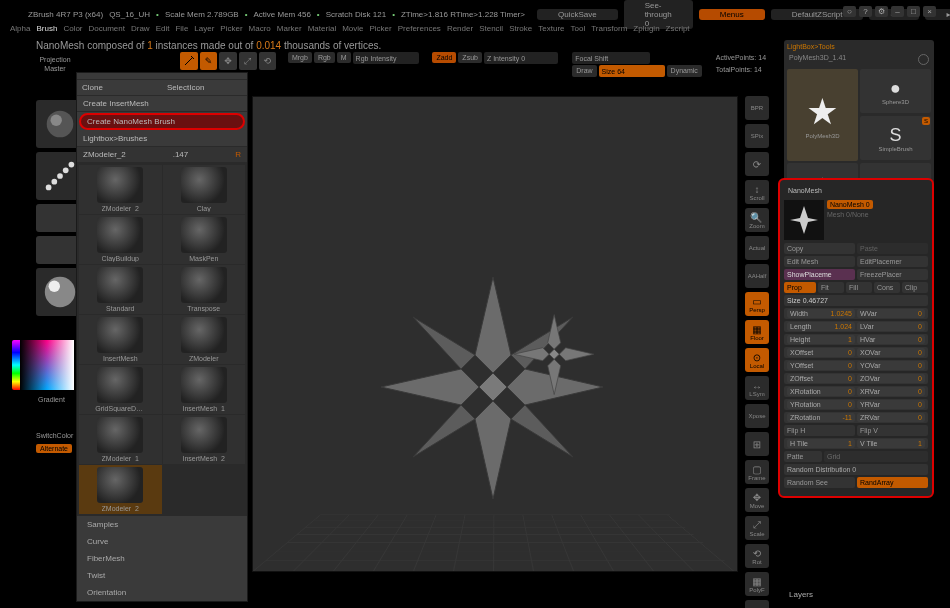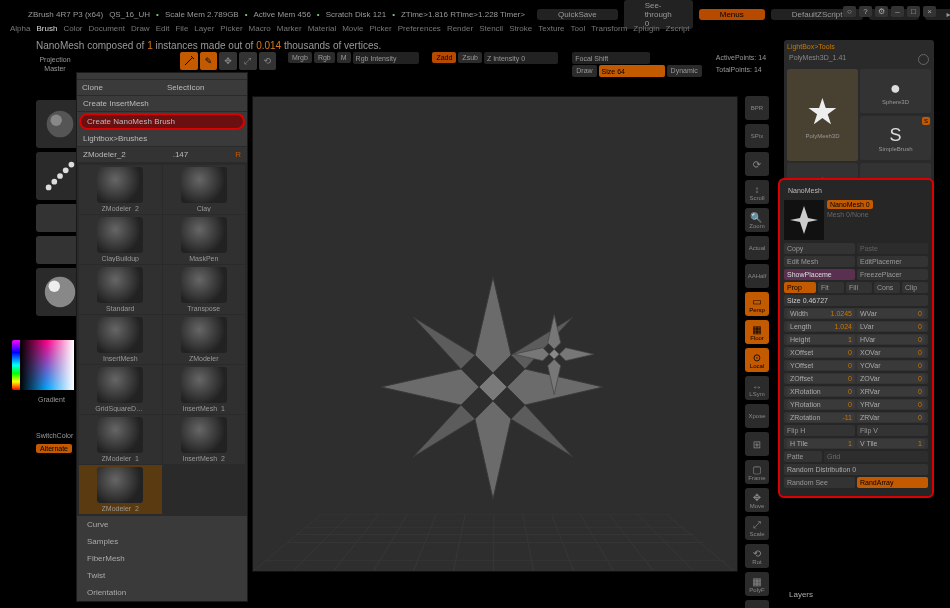--- a/index.html
+++ b/index.html
@@ -284,22 +284,22 @@
         <div class="bg-cell">
           <div class="ico"></div>
           <div class="lbl">InsertMesh_2</div>
         </div>
         <div class="bg-cell sel">
           <div class="ico"></div>
           <div class="lbl">ZModeler_2</div>
         </div>
       </div>
   <div class="sub-list" id="sub-list">
+        <div class="item">Samples</div>
         <div class="item">Curve</div>
-        <div class="item">Samples</div>
         <div class="item">FiberMesh</div>
         <div class="item">Twist</div>
         <div class="item">Orientation</div>
       </div>
 
 </div>
 
 <div class="canvas">
   <div class="grid"></div>
   <svg class="star" viewBox="0 0 240 240">

